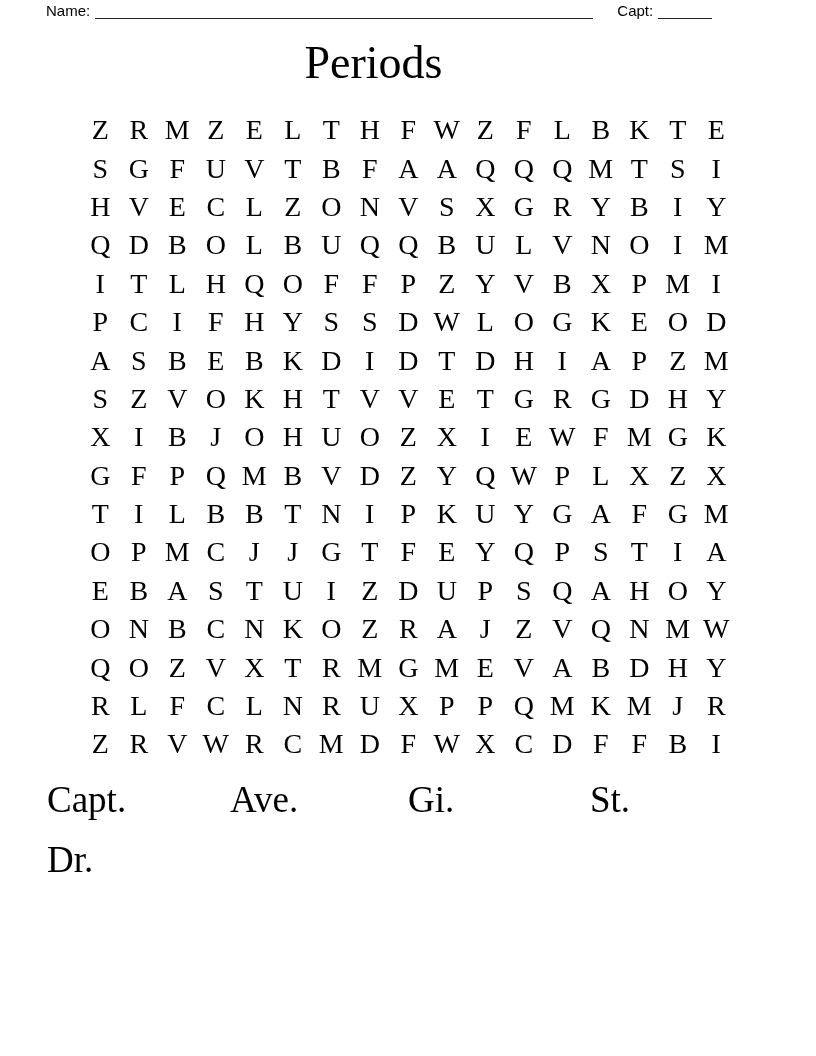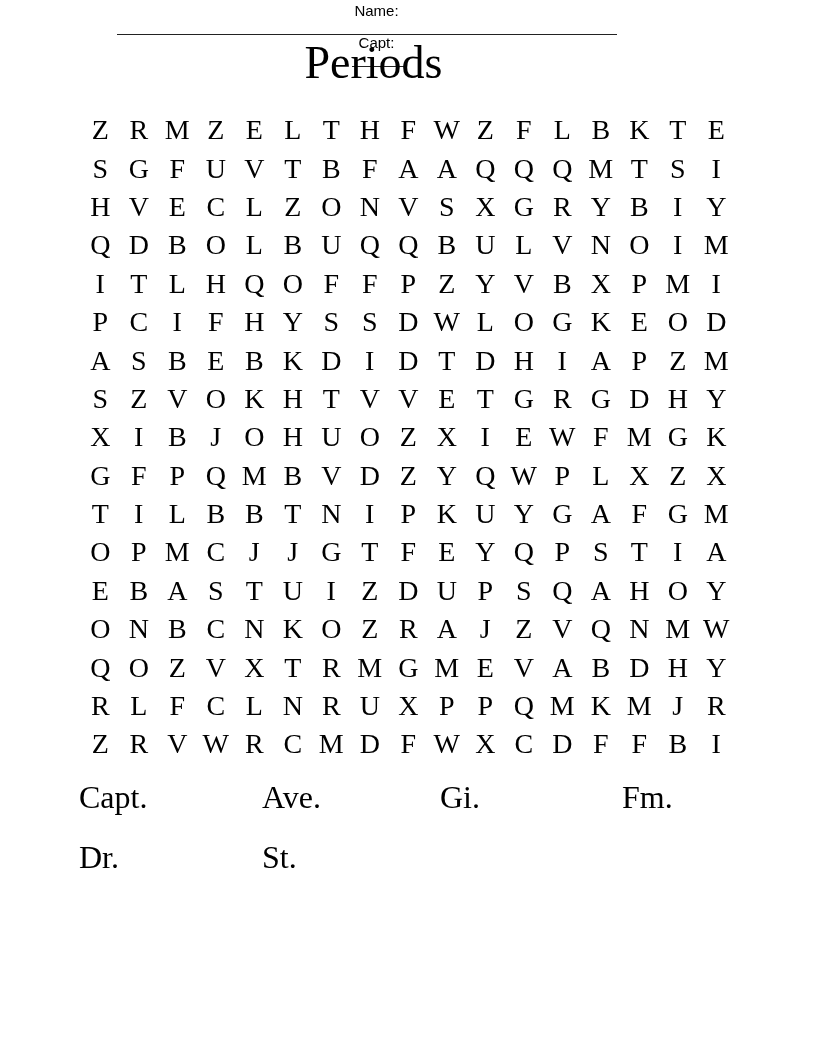--- a/index.html
+++ b/index.html
@@ -16,25 +16,24 @@
     color: #000000;
   }
 
   
   .header-row {
     position: absolute;
     left: 46px;
     top: 3px;
     width: 666px;
     display: flex;
-    align-items: center;
+    align-items: flex-start;
     font-family: "Liberation Sans", sans-serif;
     font-size: 15px;
     line-height: 16px;
-    flex-direction: column;
   }
   .hdr-label {
     white-space: nowrap;
     padding-right: 5px;
   }
   .blank-line {
     border-bottom: 1.4px solid #222222;
     height: 15px;
   }
   .name-line { width: 500px; margin-right: 24px; }
@@ -76,24 +75,23 @@
   .word-list {
     position: absolute;
     left: 47px;
     top: 781px;
     width: 730px;
     display: grid;
     grid-template-columns: 183px 178px 182px auto;
     grid-auto-rows: 60px;
   }
   .word {
-    font-size: 32px;
+    font-size: 37px;
     line-height: 1;
     font-family: "Liberation Serif", serif;
-    margin-left: 32px;
   }
 </style>
 </head>
 <body>
 
 <div class="header-row">
   <span class="hdr-label">Name:</span>
   <div class="blank-line name-line"></div>
   <span class="hdr-label">Capt:</span>
   <div class="blank-line date-line"></div>
@@ -390,16 +388,15 @@
     <div class="cell">F</div>
     <div class="cell">F</div>
     <div class="cell">B</div>
     <div class="cell">I</div>
   </div>
 
 <div class="word-list">
     <div class="word">Capt.</div>
     <div class="word">Ave.</div>
     <div class="word">Gi.</div>
-    <div class="word">Fm.</div>
+    <div class="word">St.</div>
     <div class="word">Dr.</div>
-    <div class="word">St.</div>
   </div>
 
 </body></html>

